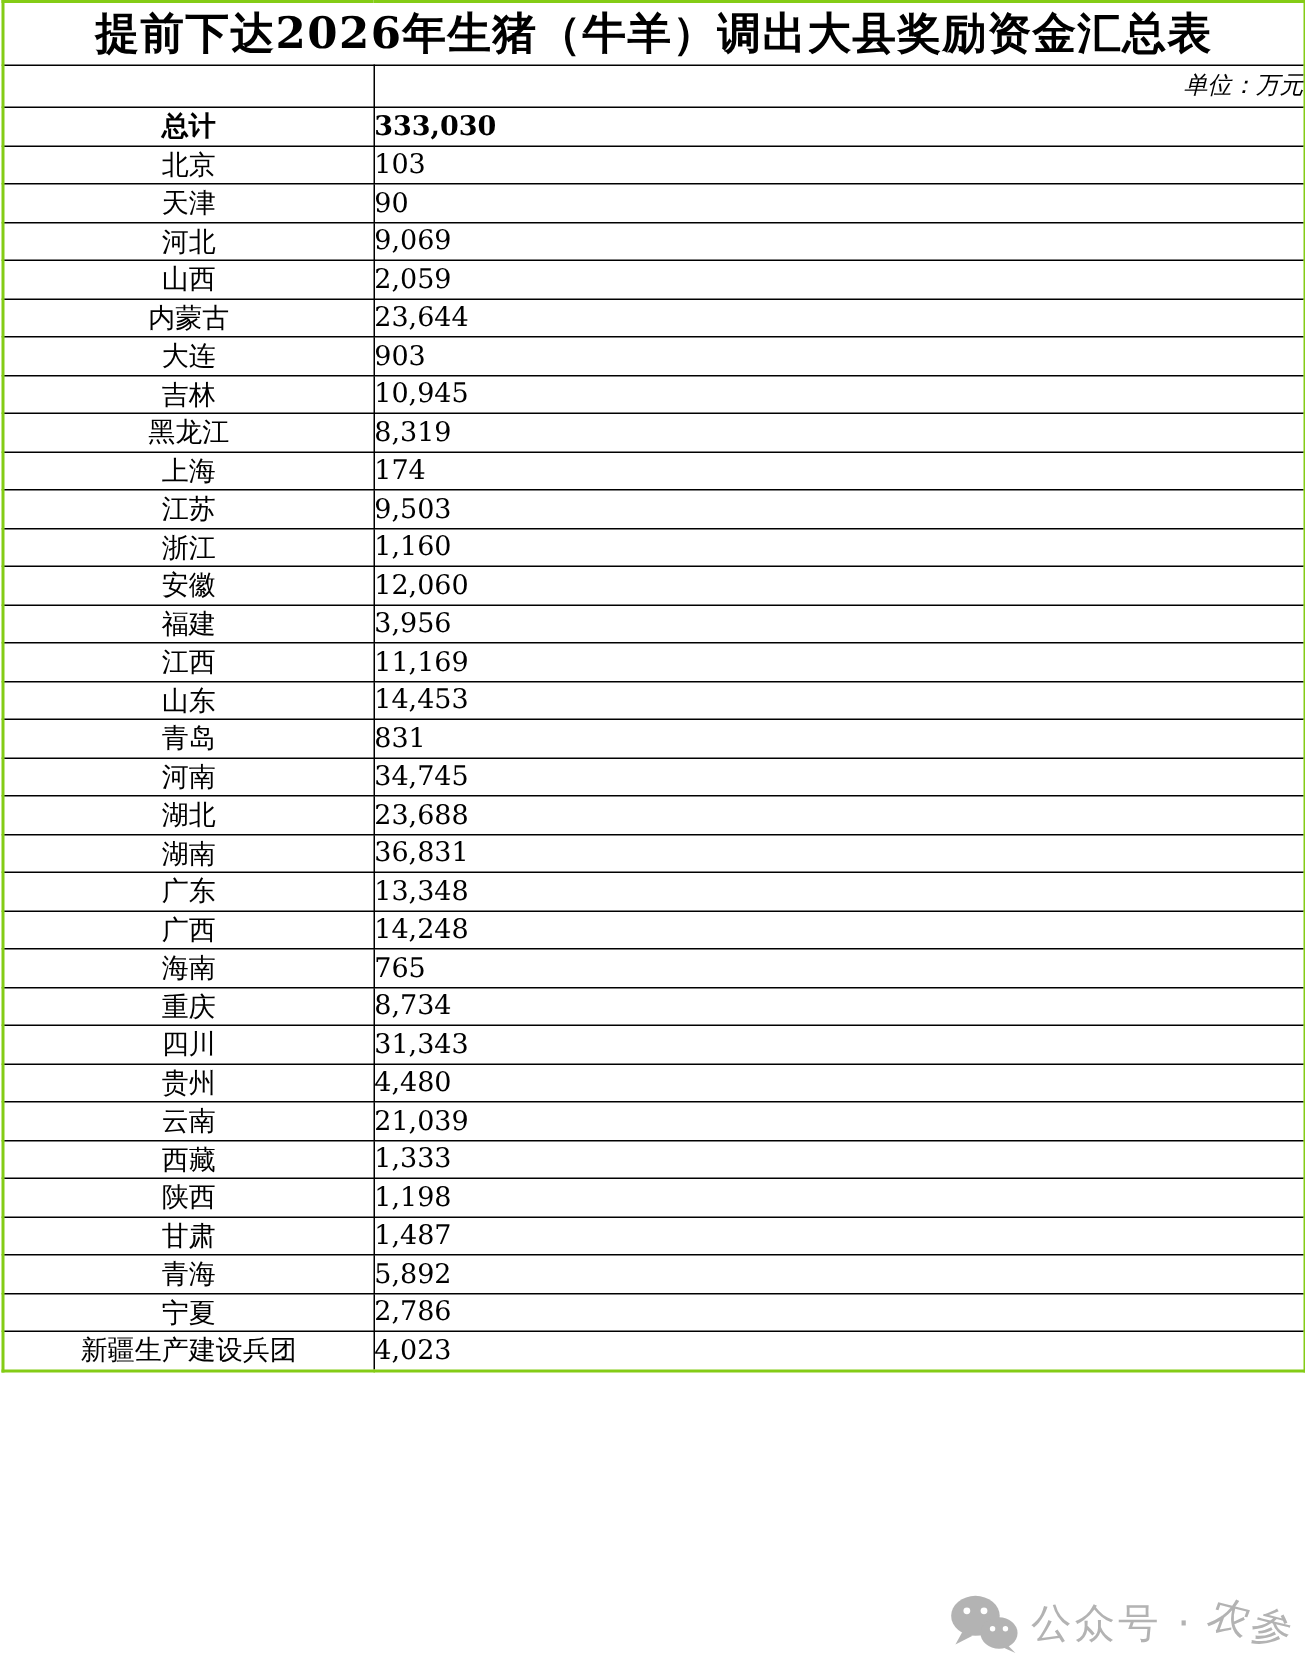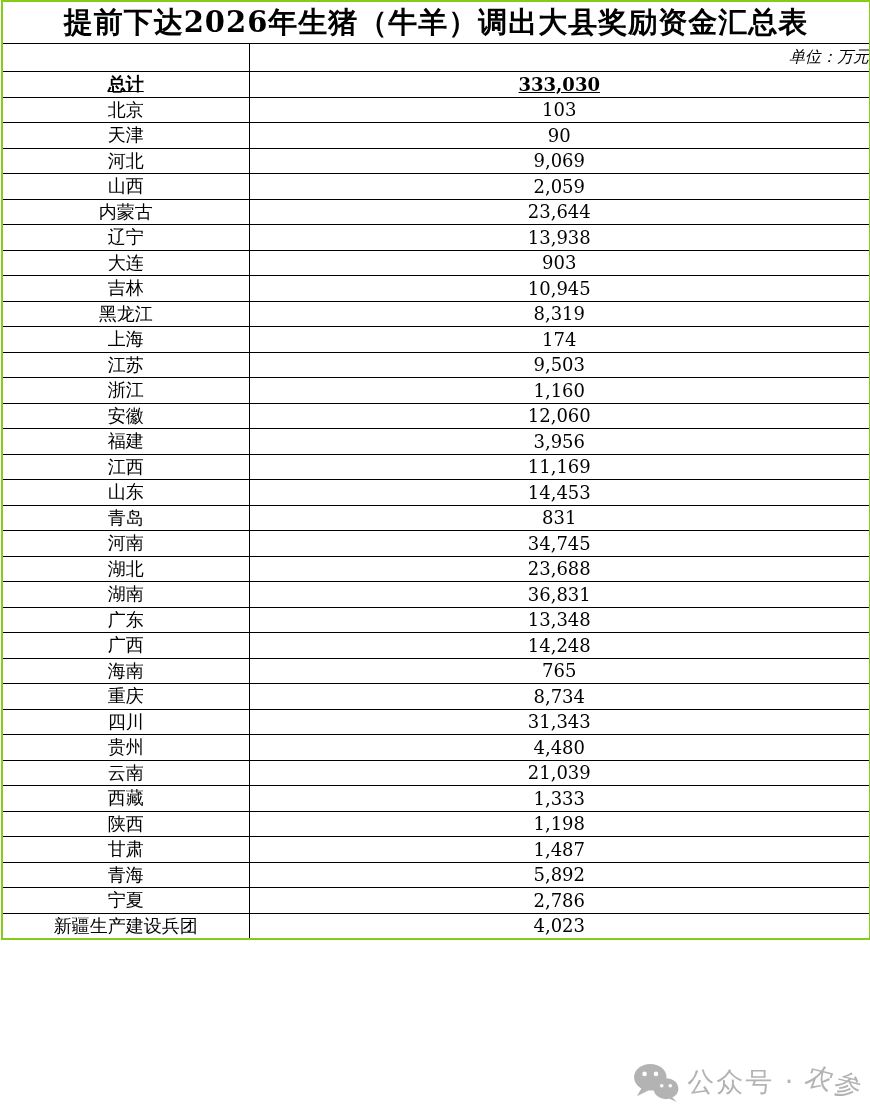--- a/index.html
+++ b/index.html
@@ -45,22 +45,22 @@
   }
   tr.header-row td {
     height: 47px;
     text-align: center;
     vertical-align: middle;
     font-weight: bold;
     font-size: 19px;
   }
   tr.data-row td { height: 24.5px; font-size: 18px; vertical-align: middle; }
   tr.data-row td.region-cell { text-align: center; }
-  tr.data-row td.amount-cell { text-align: center; }
-  tr.data-row.bold-row td { font-weight: bold; text-decoration: underline; }
+  tr.data-row td.amount-cell { text-align: left; }
+  tr.data-row.bold-row td { font-weight: bold; }
 
   .watermark {
     position: absolute;
     right: 6px;
     bottom: 10px;
     display: flex;
     align-items: center;
     gap: 8px;
     color: #a6a6a6;
     opacity: 0.85;
@@ -113,24 +113,20 @@
           <td class="region-cell">河北</td>
           <td class="amount-cell">9,069</td>
         </tr>
         <tr class="data-row">
           <td class="region-cell">山西</td>
           <td class="amount-cell">2,059</td>
         </tr>
         <tr class="data-row">
           <td class="region-cell">内蒙古</td>
           <td class="amount-cell">23,644</td>
-        </tr>
-        <tr class="data-row">
-          <td class="region-cell">辽宁</td>
-          <td class="amount-cell">13,938</td>
         </tr>
         <tr class="data-row">
           <td class="region-cell">大连</td>
           <td class="amount-cell">903</td>
         </tr>
         <tr class="data-row">
           <td class="region-cell">吉林</td>
           <td class="amount-cell">10,945</td>
         </tr>
         <tr class="data-row">

